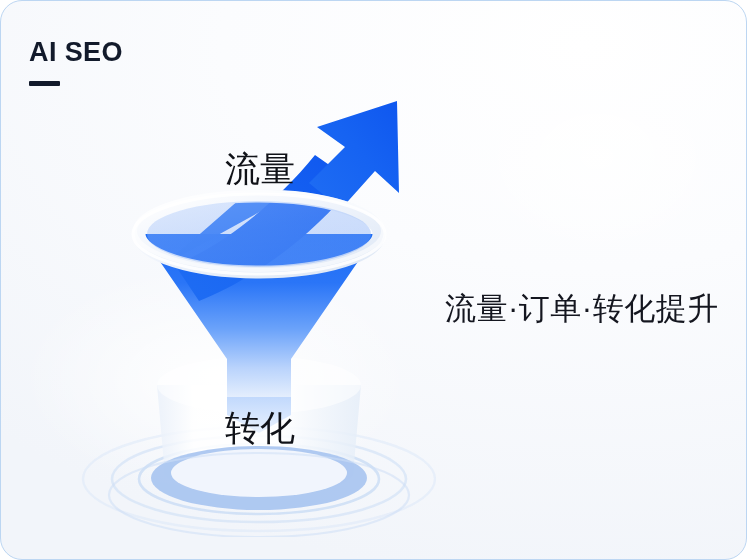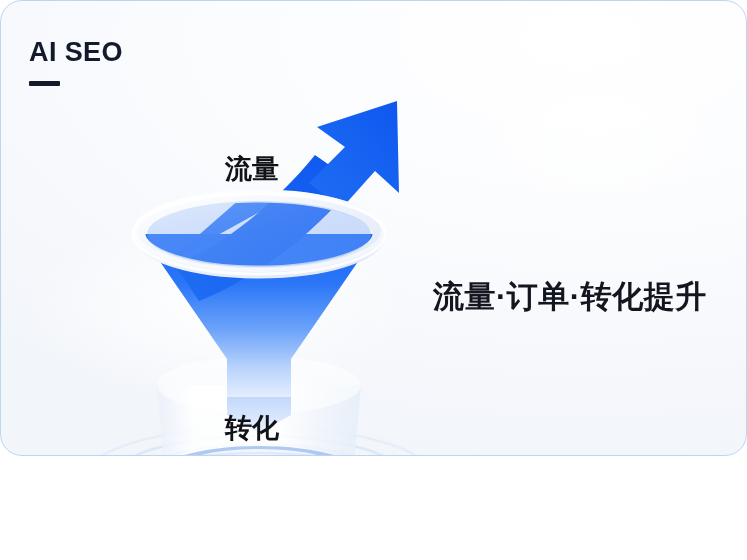--- a/index.html
+++ b/index.html
@@ -8,21 +8,21 @@
     padding: 0;
     background: #ffffff;
   }
   body {
     font-family: "Liberation Sans", "DejaVu Sans", sans-serif;
   }
 
   #card {
     position: relative;
     width: 747px;
-    height: 456px;
+    height: 560px;
     box-sizing: border-box;
     overflow: hidden;
     border-radius: 22px;
     border: 1.5px solid #bcd6f2;
     background:
       radial-gradient(115% 95% at 78% 8%, #ffffff 0%, #fbfcfe 42%, #f2f5fa 100%),
       linear-gradient(160deg, #f7f9fc 0%, #eef2f8 100%);
   }
 
   
@@ -66,24 +66,24 @@
     height: 5px;
     border-radius: 1px;
     background: #121a2b;
   }
 
   
   #tagline {
     position: absolute;
     left: 432px;
     top: 276px;
-    margin: 0;
+    margin: 12px;
     font-size: 31px;
     line-height: 40px;
-    font-weight: bold;
+    font-weight: normal;
     letter-spacing: 0.5px;
     color: #14161f;
     white-space: nowrap;
   }
 
   
   #funnel-graphic {
     position: absolute;
     left: 78px;
     top: 96px;
@@ -92,23 +92,23 @@
   }
   #funnel-graphic svg {
     display: block;
     width: 100%;
     height: 100%;
   }
 
   
   .graphic-label {
     position: absolute;
-    font-size: 27px;
+    font-size: 35px;
     line-height: 30px;
-    font-weight: bold;
+    font-weight: normal;
     color: #101218;
     white-space: nowrap;
   }
   #label-traffic {
     left: 224px;
     top: 153px;
   }
   #label-conversion {
     left: 224px;
     top: 412px;

